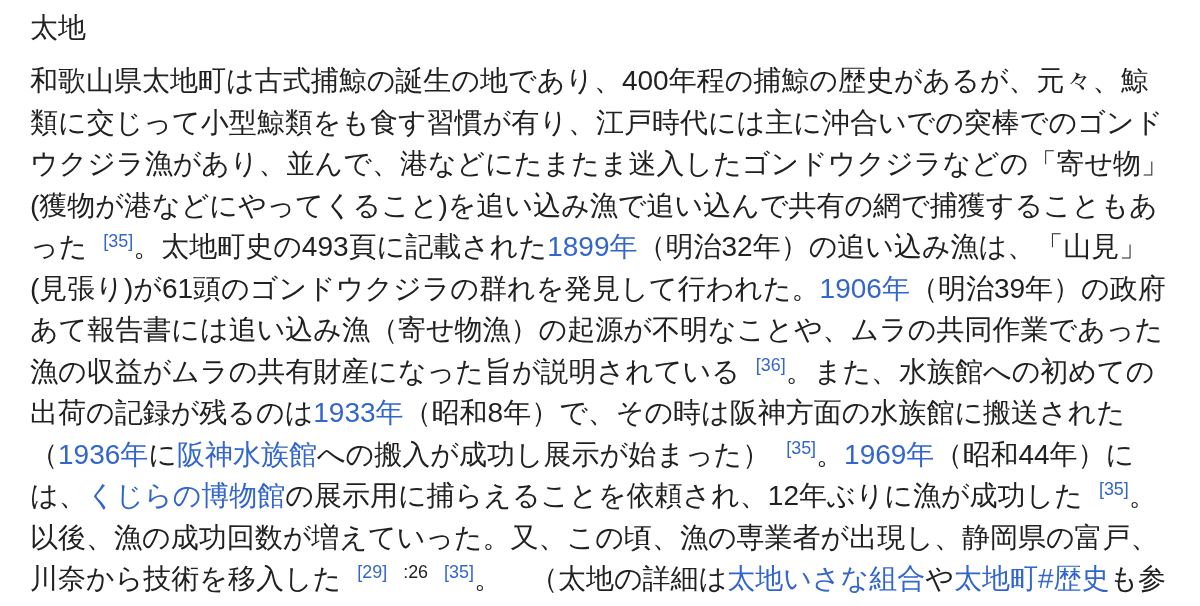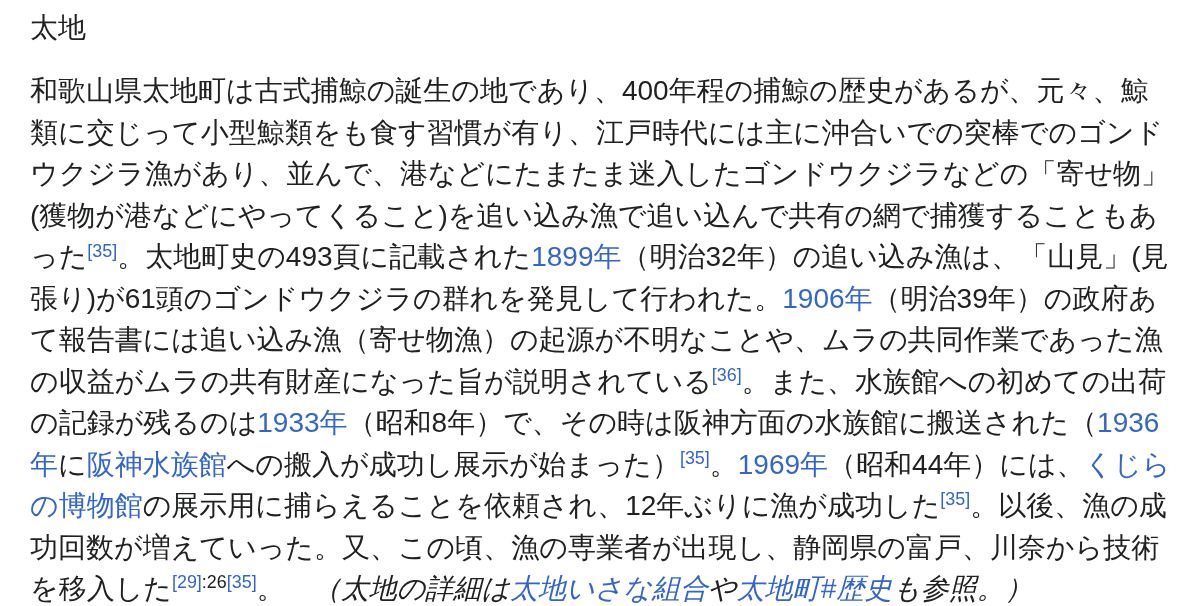--- a/index.html
+++ b/index.html
@@ -12,53 +12,53 @@
     min-height: 606px;
     box-sizing: border-box;
     padding: 7px 24px 0 30px;
     font-family: "Liberation Sans", "DejaVu Sans", sans-serif;
     font-size: 28px;
     line-height: 1.482;
     color: var(--text, #202122);
     background: var(--bg, #ffffff);
   }
   .term {
-    margin: 0 0 22px 0;
+    margin: 0 0 12px 0;
   }
   .body-text {
     margin: 0;
     text-align: left;
     word-break: normal;
     overflow-wrap: anywhere;
   }
   a.wlink {
     color: var(--link, #3366cc);
     text-decoration: none;
     cursor: pointer;
     text-align: right;
   }
   sup.ref {
     font-size: 0.64em;
     line-height: 0;
     vertical-align: baseline;
     position: relative;
     top: -0.55em;
     white-space: nowrap;
+    margin-left: 16px;
   }
   sup.ref a.ref-link {
     color: var(--link, #3366cc);
     text-decoration: none;
     cursor: pointer;
   }
   .refpage {
     color: var(--text, #202122);
     text-align: right;
   }
   .it {
-    font-style: italic;
     margin-top: 28px;
   }
 </style>
 </head>
 <body>
 
 <div class="page">
   <div class="term">太地</div>
   <p class="body-text" id="article-body"><span class="txt">和歌山県太地町は古式捕鯨の誕生の地であり、400年程の捕鯨の歴史があるが、元々、鯨類に交じって小型鯨類をも食す習慣が有り、江戸時代には主に沖合いでの突棒でのゴンドウクジラ漁があり、並んで、港などにたまたま迷入したゴンドウクジラなどの「寄せ物」(獲物が港などにやってくること)を追い込み漁で追い込んで共有の網で捕獲することもあった</span><sup class="ref"><a class="ref-link">[35]</a></sup><span class="txt">。太地町史の493頁に記載された</span><a class="wlink">1899年</a><span class="txt">（明治32年）の追い込み漁は、「山見」(見張り)が61頭のゴンドウクジラの群れを発見して行われた。</span><a class="wlink">1906年</a><span class="txt">（明治39年）の政府あて報告書には追い込み漁（寄せ物漁）の起源が不明なことや、ムラの共同作業であった漁の収益がムラの共有財産になった旨が説明されている</span><sup class="ref"><a class="ref-link">[36]</a></sup><span class="txt">。また、水族館への初めての出荷の記録が残るのは</span><a class="wlink">1933年</a><span class="txt">（昭和8年）で、その時は阪神方面の水族館に搬送された（</span><a class="wlink">1936年</a><span class="txt">に</span><a class="wlink">阪神水族館</a><span class="txt">への搬入が成功し展示が始まった）</span><sup class="ref"><a class="ref-link">[35]</a></sup><span class="txt">。</span><a class="wlink">1969年</a><span class="txt">（昭和44年）には、</span><a class="wlink">くじらの博物館</a><span class="txt">の展示用に捕らえることを依頼され、12年ぶりに漁が成功した</span><sup class="ref"><a class="ref-link">[35]</a></sup><span class="txt">。以後、漁の成功回数が増えていった。又、この頃、漁の専業者が出現し、静岡県の富戸、川奈から技術を移入した</span><sup class="ref"><a class="ref-link">[29]</a></sup><sup class="ref refpage">:26</sup><sup class="ref"><a class="ref-link">[35]</a></sup><span class="txt">。　</span><span class="txt it">（太地の詳細は</span><a class="wlink it">太地いさな組合</a><span class="txt it">や</span><a class="wlink it">太地町#歴史</a><span class="txt it">も参照。）</span></p>
 </div>

